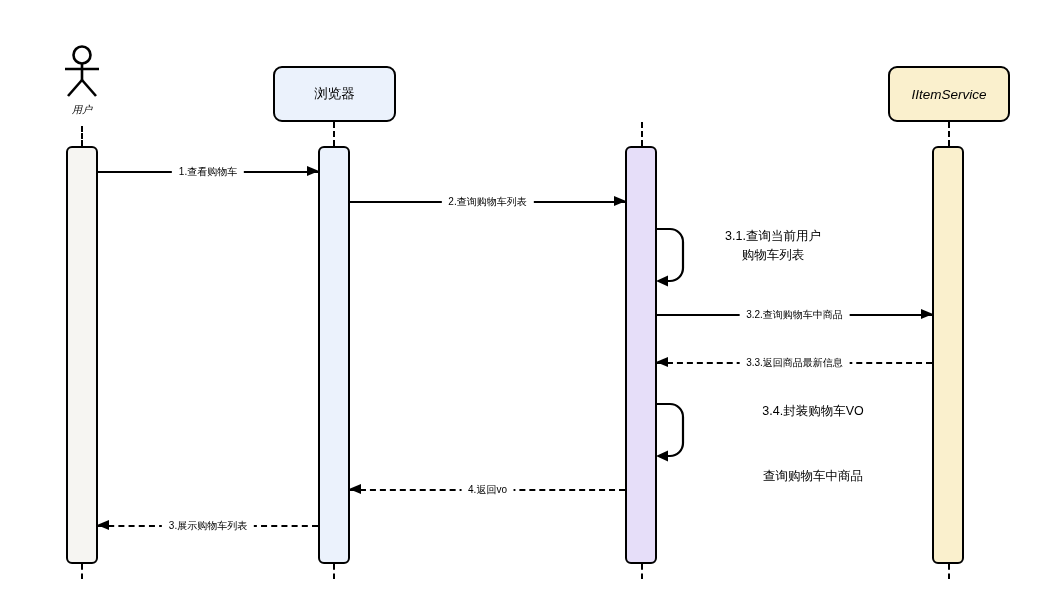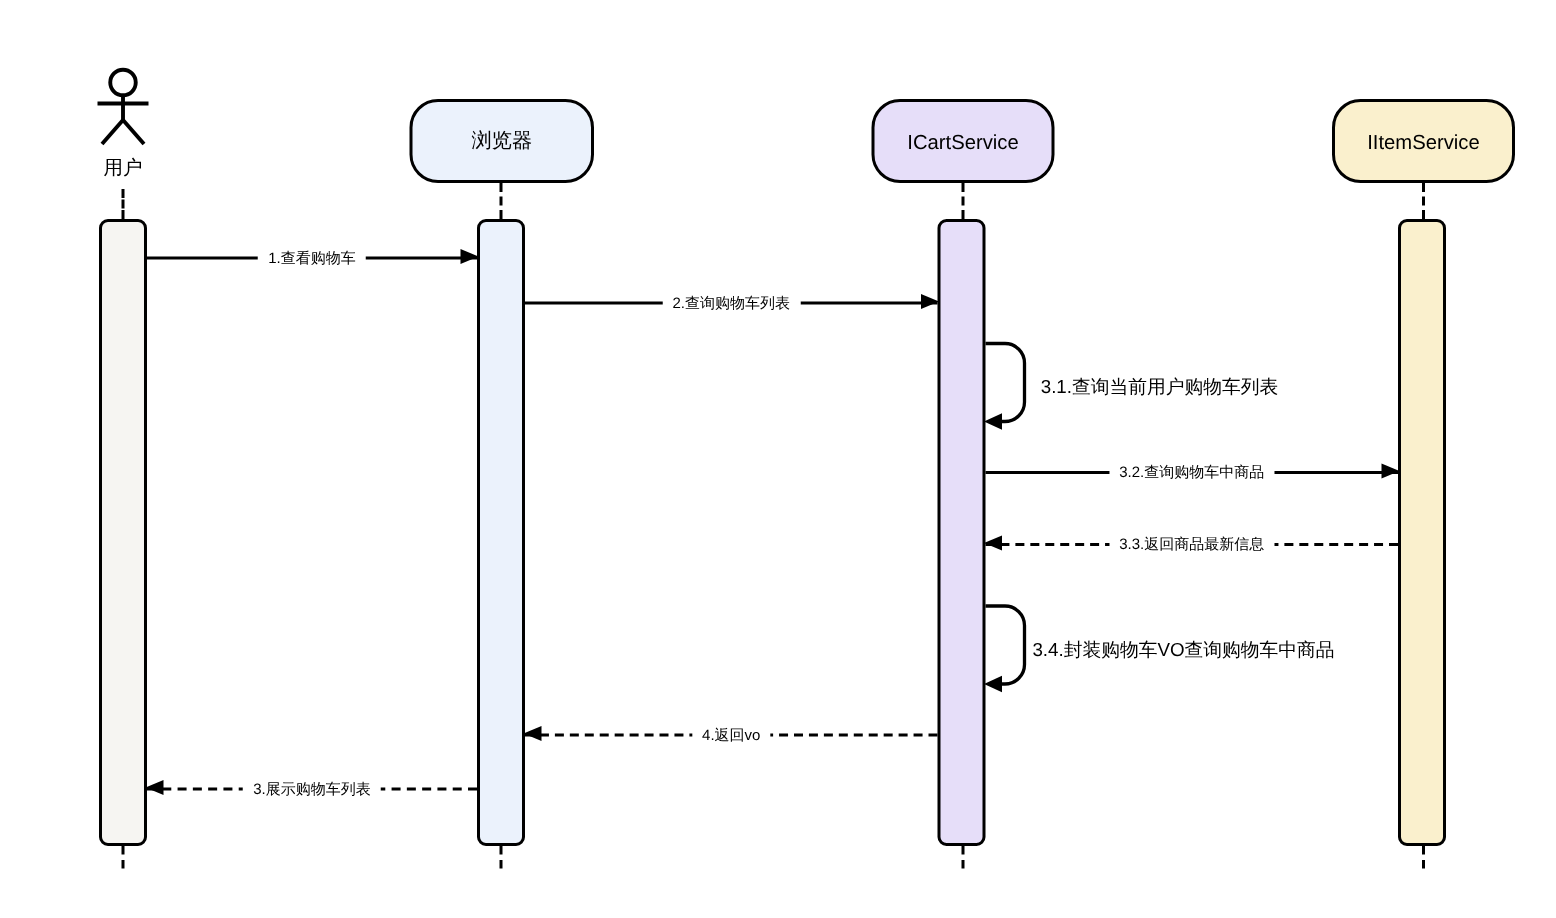--- a/index.html
+++ b/index.html
@@ -5,25 +5,25 @@
   html,body { margin:0; padding:0; background:#ffffff; }
   #canvas {
     position:relative; width:1037px; height:612px; background:#ffffff;
     font-family:"Liberation Sans","DejaVu Sans",sans-serif; color:#000;
     overflow:hidden;
   }
   .abs { position:absolute; }
   
   .pbox {
     position:absolute; top:66px; height:56px; box-sizing:border-box;
-    border:2px solid #000; border-radius:19px;
+    border:2px solid #000; border-radius:9px;
     display:flex; align-items:center; justify-content:center;
     font-size:13.5px;
   }
-  .actor-label { position:absolute; font-size:13px; text-align:center; }
+  .actor-label { position:absolute; font-size:10px; text-align:center;font-style:italic; }
   
   .lifedash { position:absolute; width:0; border-left:2px dashed #000; }
   
   .act {
     position:absolute; top:146px; width:32px; height:418px; box-sizing:border-box;
     border:2px solid #000; border-radius:6px;
   }
   
   .msg { position:absolute; height:0; }
   .msg .line-solid { position:absolute; left:0; right:0; top:0; border-top:2px solid #000; }
@@ -37,21 +37,21 @@
     border-top:5.5px solid transparent; border-bottom:5.5px solid transparent;
     border-left:12px solid #000;
   }
   .arrow-l {
     position:absolute; left:-1px; top:-5px; width:0; height:0;
     border-top:5.5px solid transparent; border-bottom:5.5px solid transparent;
     border-right:12px solid #000;
   }
   .selfmsg-label {
     position:absolute; width:170px; height:62px;
-    display:flex; flex-direction:row; align-items:center; justify-content:center;
+    display:flex; flex-direction:column; align-items:center; justify-content:flex-start;
     font-size:12.5px; line-height:19px; text-align:center; white-space:nowrap;
   }
 </style>
 </head>
 <body>
 
 <div id="canvas">
 
   <svg class="abs" style="left:60px;top:44px;" width="44" height="58" viewBox="0 0 44 58">
     <circle cx="22" cy="11" r="8.5" fill="none" stroke="#000" stroke-width="2.6"></circle>
@@ -65,28 +65,25 @@
   <div class="act" style="left: 66px; background-color: rgb(246, 245, 242);"></div>
   <div class="lifedash" style="left:81px;top:564px;height:15px;"></div>
 
   <div class="pbox" style="left: 273px; width: 123px; background-color: rgb(235, 242, 252);">
     <span>浏览器</span>
   </div>
   <div class="lifedash" style="left:333px;top:122px;height:24px;"></div>
   <div class="act" style="left: 318px; background-color: rgb(235, 242, 252);"></div>
   <div class="lifedash" style="left:333px;top:564px;height:15px;"></div>
 
-  <div class="pbox" style="left: 581px; width: 122px; background-color: rgb(230, 222, 249);">
-    <span>ICartService</span>
-  </div>
   <div class="lifedash" style="left:641px;top:122px;height:24px;"></div>
   <div class="act" style="left: 625px; background-color: rgb(230, 222, 249);"></div>
   <div class="lifedash" style="left:641px;top:564px;height:15px;"></div>
 
-  <div class="pbox" style="left: 888px; width: 122px; background-color: rgb(250, 240, 205);">
+  <div class="pbox" style="left: 888px; width: 122px; background-color: rgb(250, 240, 205); font-style: italic;">
     <span>IItemService</span>
   </div>
   <div class="lifedash" style="left:948px;top:122px;height:24px;"></div>
   <div class="act" style="left: 932px; background-color: rgb(250, 240, 205);"></div>
   <div class="lifedash" style="left:948px;top:564px;height:15px;"></div>
 
   <div class="msg" style="left:98px;top:171px;width:220px;">
     <div class="line-solid"></div>
     <div class="arrow-r"></div>
     <span class="lbl">1.查看购物车</span>
@@ -116,21 +113,21 @@
   <div class="msg" style="left:657px;top:362px;width:275px;">
     <div class="line-dashed"></div>
     <div class="arrow-l"></div>
     <span class="lbl">3.3.返回商品最新信息</span>
   </div>
 
   <svg class="abs" style="left:656px;top:402px;" width="34" height="62" viewBox="0 0 34 62">
     <path d="M 1 2 H 14 A 13 13 0 0 1 27 15 V 41 A 13 13 0 0 1 14 54 H 11" fill="none" stroke="#000" stroke-width="2.2"></path>
     <polygon points="0,54 12,48.5 12,59.5" fill="#000"></polygon>
   </svg>
-  <div class="selfmsg-label" style="left:704px;top:402px;">
+  <div class="selfmsg-label" style="left:728px;top:402px;gap:46px;">
     <span>3.4.封装购物车VO</span>
     <span>查询购物车中商品</span>
   </div>
 
   <div class="msg" style="left:350px;top:489px;width:275px;">
     <div class="line-dashed"></div>
     <div class="arrow-l"></div>
     <span class="lbl">4.返回vo</span>
   </div>
 

